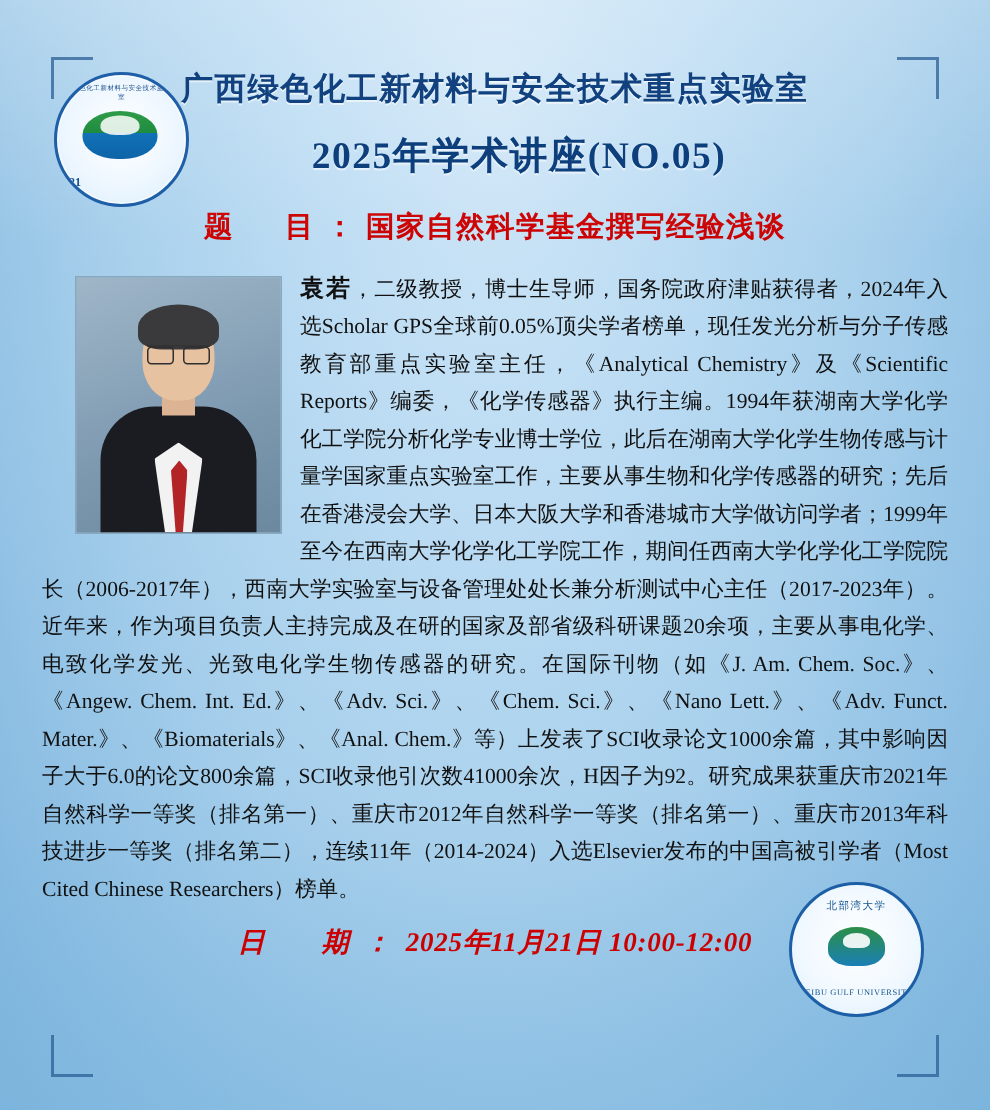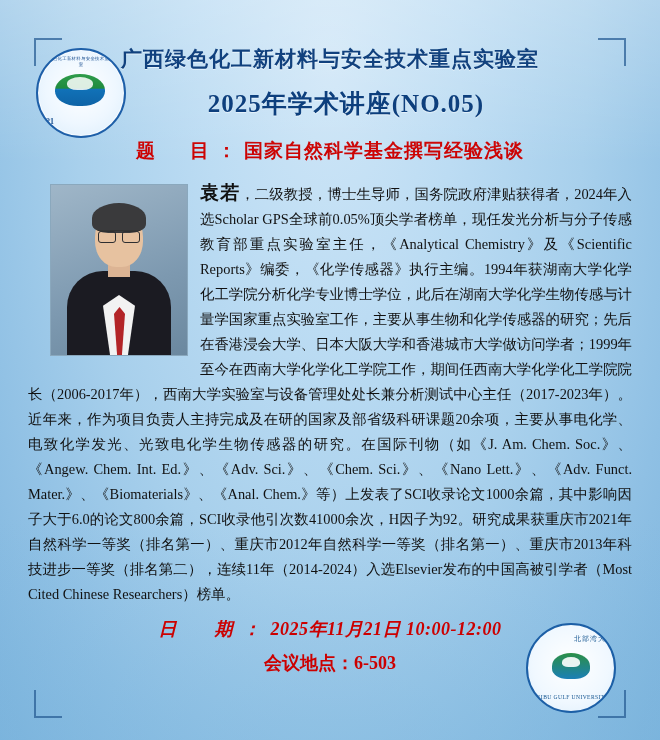--- a/index.html
+++ b/index.html
@@ -220,21 +220,21 @@
     position: absolute;
     left: 63px;
     bottom: 0;
     width: 11px;
     height: 48px;
     background: #b32427;
     clip-path: polygon(50% 0, 100% 14%, 72% 100%, 28% 100%, 0 14%);
   }
   .name {
     font-weight: bold;
-    font-size: 19px;
+    font-size: 16px;
     letter-spacing: 1px;
   }
   .footer {
     margin: 10px 28px 0 28px;
     text-align: center;
     position: relative;
   }
   .date-line {
     font-size: 18px;
     font-weight: bold;
@@ -256,21 +256,21 @@
     width: 86px;
     height: 86px;
     border-radius: 50%;
     border: 2px solid #1c5fa6;
     background: radial-gradient(circle at 50% 45%, #ffffff 0%, #f0f8ff 60%, #dcedfb 100%);
     overflow: hidden;
   }
   .univ-logo .cn {
     position: absolute;
     left: 0; right: 0; top: 9px;
-    text-align: right;
+    text-align: center;
     font-size: 7px;
     color: #13548f;
     letter-spacing: 1px;
   }
   .univ-logo .mark {
     position: absolute;
     left: 24px;
     top: 28px;
     width: 38px;
     height: 26px;
@@ -337,23 +337,20 @@
       <div class="glasses"></div>
     </div>
     <span class="name">袁若</span><span>，二级教授，博士生导师，国务院政府津贴获得者，2024年入选Scholar GPS全球前0.05%顶尖学者榜单，现任发光分析与分子传感教育部重点实验室主任，《Analytical Chemistry》及《Scientific Reports》编委，《化学传感器》执行主编。1994年获湖南大学化学化工学院分析化学专业博士学位，此后在湖南大学化学生物传感与计量学国家重点实验室工作，主要从事生物和化学传感器的研究；先后在香港浸会大学、日本大阪大学和香港城市大学做访问学者；1999年至今在西南大学化学化工学院工作，期间任西南大学化学化工学院院长（2006-2017年），西南大学实验室与设备管理处处长兼分析测试中心主任（2017-2023年）。近年来，作为项目负责人主持完成及在研的国家及部省级科研课题20余项，主要从事电化学、电致化学发光、光致电化学生物传感器的研究。在国际刊物（如《J. Am. Chem. Soc.》、《Angew. Chem. Int. Ed.》、《Adv. Sci.》、《Chem. Sci.》、《Nano Lett.》、《Adv. Funct. Mater.》、《Biomaterials》、《Anal. Chem.》等）上发表了SCI收录论文1000余篇，其中影响因子大于6.0的论文800余篇，SCI收录他引次数41000余次，H因子为92。研究成果获重庆市2021年自然科学一等奖（排名第一）、重庆市2012年自然科学一等奖（排名第一）、重庆市2013年科技进步一等奖（排名第二），连续11年（2014-2024）入选Elsevier发布的中国高被引学者（Most Cited Chinese Researchers）榜单。</span>
     <div class="clear"></div>
   </div>
 
   <div class="footer">
     <div class="date-line">
       <span class="k">日　期：</span><span>2025年11月21日  10:00-12:00</span>
     </div>
-    <div class="place-line">
-      <span>会议地点：</span><span>6-503</span>
-    </div>
 
     <div class="univ-logo">
       <div class="cn">北部湾大学</div>
       <div class="mark"></div>
       <div class="en">BEIBU GULF UNIVERSITY</div>
     </div>
   </div>
 
 </div>
 

